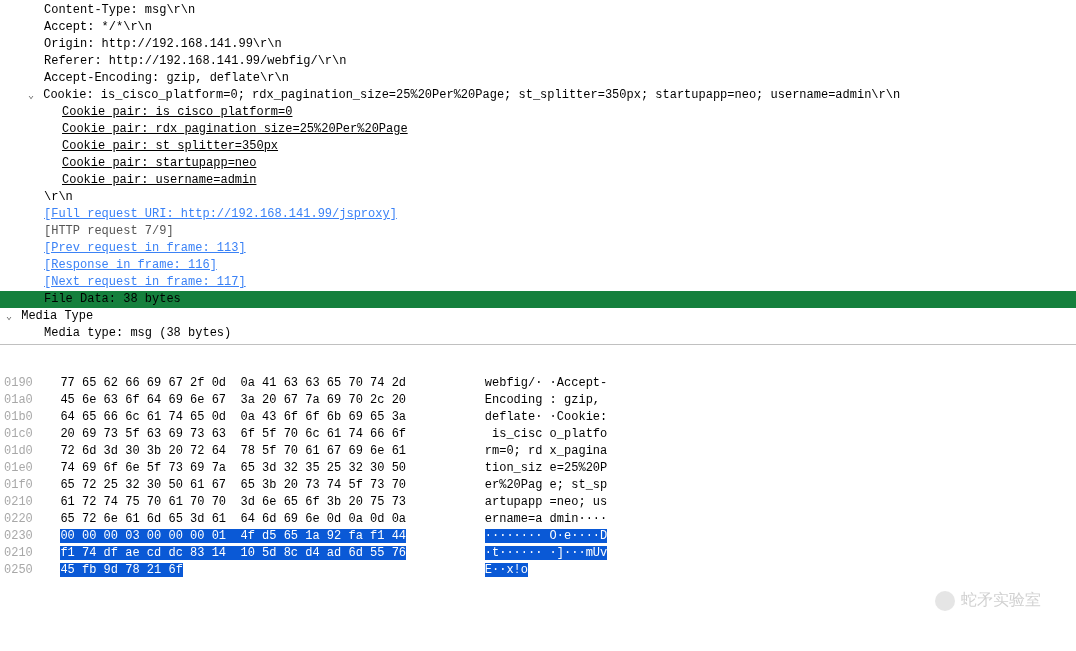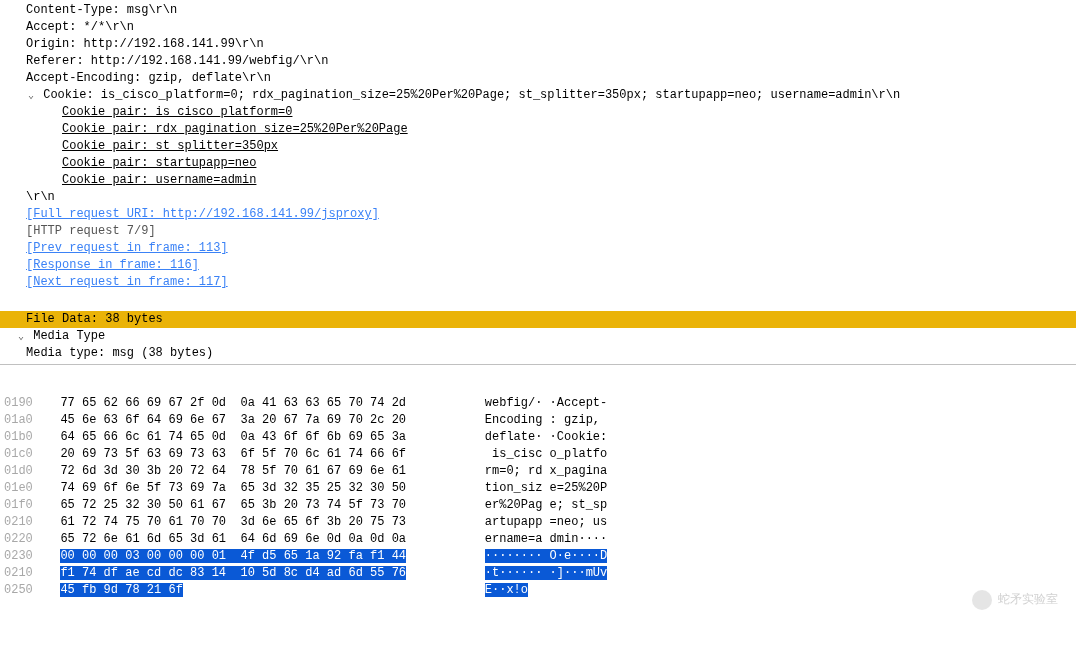--- a/index.html
+++ b/index.html
@@ -14,32 +14,31 @@
   }
   .details-pane {
     background: #ffffff;
     padding: 2px 0;
   }
   .tree-node {
     white-space: pre;
     line-height: 17px;
     padding: 0 4px;
   }
-  .indent-1 { padding-left: 26px; }
+  .indent-1 { padding-left: 44px; }
   .indent-2 { padding-left: 62px; text-decoration: underline; }
   .row-expandable { padding-left: 26px; }
-  .row-expandable-media { padding-left: 16px; }
+  .row-expandable-media { padding-left: 4px; }
   .link {
     color: #3b82f6;
     text-decoration: underline;
   }
   .marker-brackets { color: #555555; }
   .highlight-row {
-    background: #eab308;
-    margin-top: 20px;
+    background: #15803d;
   }
   .divider {
     border-top: 1px solid #c0c0c0;
     margin: 0;
   }
   .hex-pane {
     background: #ffffff;
     padding: 2px 4px;
     font-family: Consolas, 'Courier New', monospace;
     margin-top: 28px;
@@ -67,25 +66,25 @@
   .caret {
     display: inline-block;
     width: 10px;
     text-align: center;
     color: #555;
     font-size: 10px;
     vertical-align: top;
   }
   .watermark {
     position: absolute;
-    right: 18px;
+    right: 35px;
     top: 590px;
     color: rgba(120,120,120,0.35);
     font-family: "Microsoft YaHei", sans-serif;
-    font-size: 12px;
+    font-size: 16px;
     pointer-events: none;
   }
   .watermark-icon {
     display: inline-block;
     width: 20px;
     height: 20px;
     border-radius: 50%;
     background: rgba(180,180,180,0.35);
     vertical-align: middle;
     margin-right: 6px;

